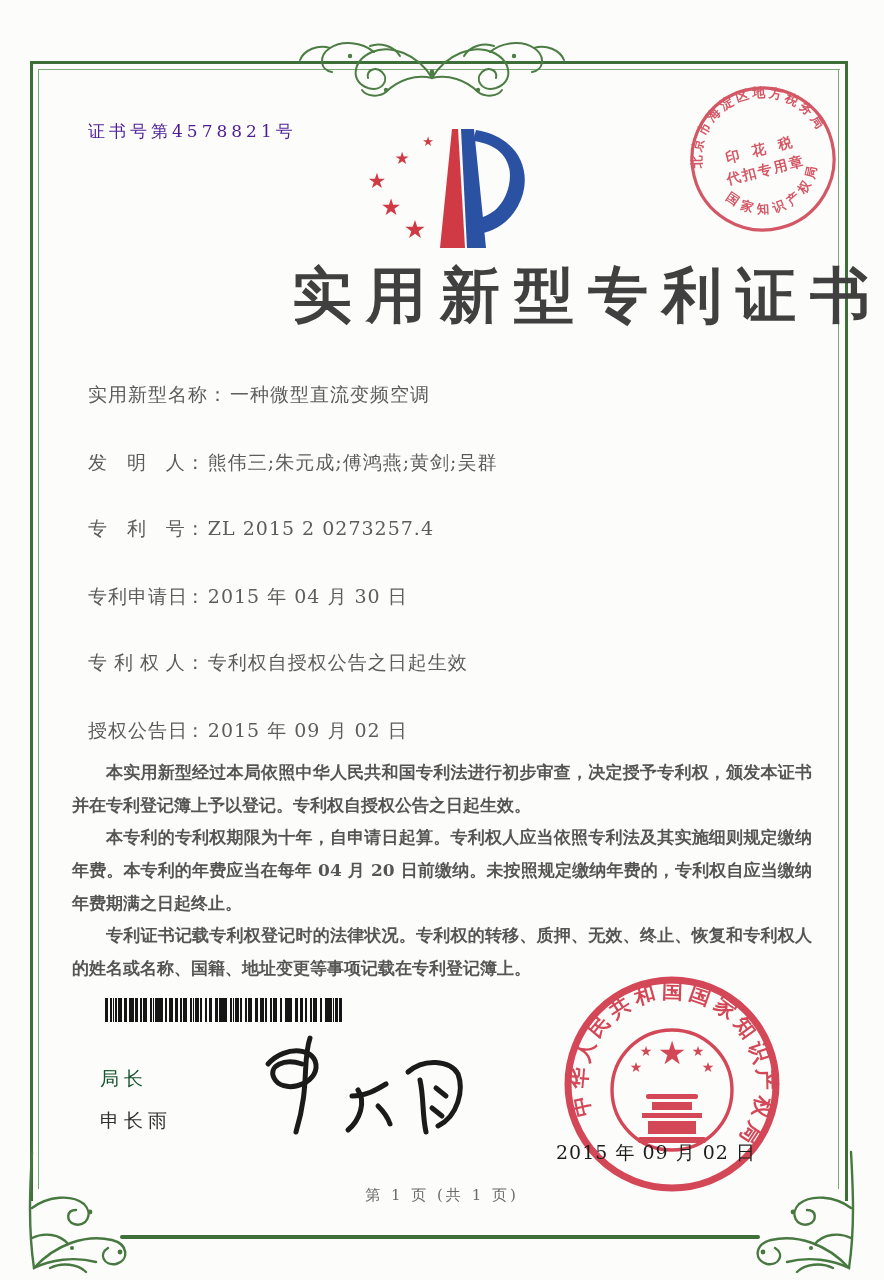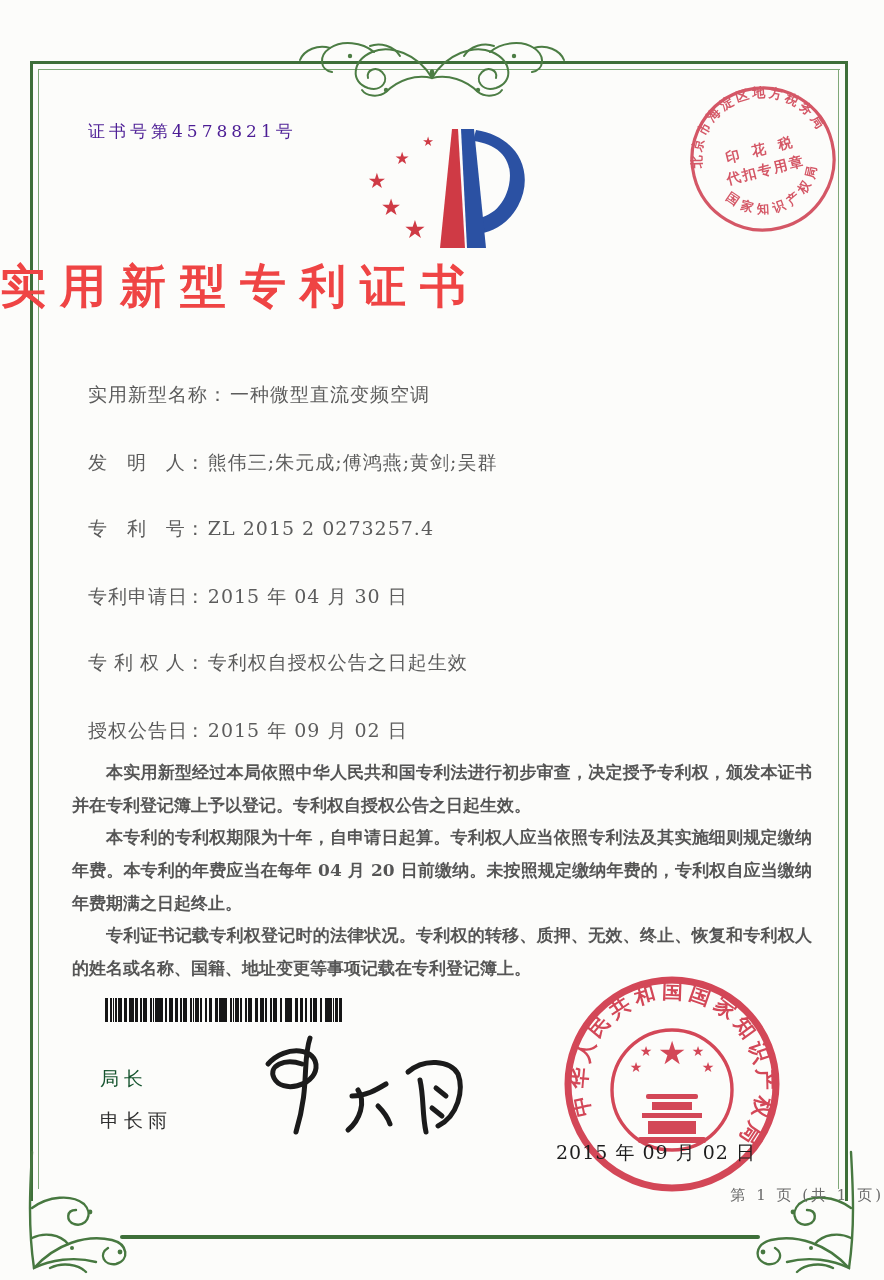--- a/index.html
+++ b/index.html
@@ -7,39 +7,39 @@
     width:884px;height:1280px;position:relative;overflow:hidden;
     background:#fcfcfa;
     font-family:"DejaVu Serif","Liberation Serif",serif;
   }
   .abs{position:absolute;}
   
   .fl{background:#3e6f39;}
   .fl-thin{background:#7fa878;}
   
   .certno{left:88px;top:120px;font-size:17px;letter-spacing:4px;color:#4c1d95;}
-  .title{left:0;right:0;top:256px;text-align:left;font-size:46px;font-weight:700;
-         letter-spacing:14px;color:#ef4444;}
+  .title{left:0;right:0;top:256px;text-align:right;font-size:60px;font-weight:700;
+         letter-spacing:14px;color:#404040;}
   .field{left:88px;font-size:19px;color:#5c5c5c;letter-spacing:1px;white-space:nowrap;}
   .field .lbl{display:inline-block;vertical-align:bottom;}
   .field .lw5{width:5.15em;text-align:justify;text-align-last:justify;}
   .field .val{margin-left:2px;}
   .bodytext{left:72px;top:756px;width:740px;color:#555;font-weight:bold;}
   .bodytext p{margin:0;font-size:17px;line-height:1.92;text-align:justify;text-indent:2em;}
   .barcode{left:105px;top:998px;width:240px;height:24px;
     background:
       repeating-linear-gradient(90deg,#151515 0 2px,transparent 2px 5px),
       repeating-linear-gradient(90deg,#151515 0 1px,transparent 1px 8px),
       repeating-linear-gradient(90deg,#151515 0 3px,transparent 3px 13px),
       repeating-linear-gradient(90deg,#151515 0 1px,transparent 1px 19px);
   }
   .director-title{left:100px;top:1066px;font-size:19px;letter-spacing:5px;color:#14532d;}
   .director-name{left:100px;top:1108px;font-size:19px;letter-spacing:5px;color:#2e2e2e;}
   .seal-date{left:556px;top:1140px;font-size:19px;letter-spacing:1px;color:#1d1d1d;z-index:6;}
-  .footer{left:0;right:0;top:1186px;text-align:right;font-size:15px;letter-spacing:3px;color:#6a6a6a;}
+  .footer{left:0;right:0;top:1186px;text-align:center;font-size:15px;letter-spacing:3px;color:#6a6a6a;}
   svg{overflow:visible;}
 </style>
 </head>
 <body>
 
 <div class="abs fl" style="left:30px;top:61px;width:818px;height:3px;"></div>
 <div class="abs fl-thin" style="left:38px;top:69px;width:802px;height:1px;"></div>
 <div class="abs fl" style="left:30px;top:61px;width:3px;height:1140px;"></div>
 <div class="abs fl-thin" style="left:38px;top:69px;width:1px;height:1120px;"></div>
 <div class="abs fl" style="left:845px;top:61px;width:3px;height:1140px;"></div>

